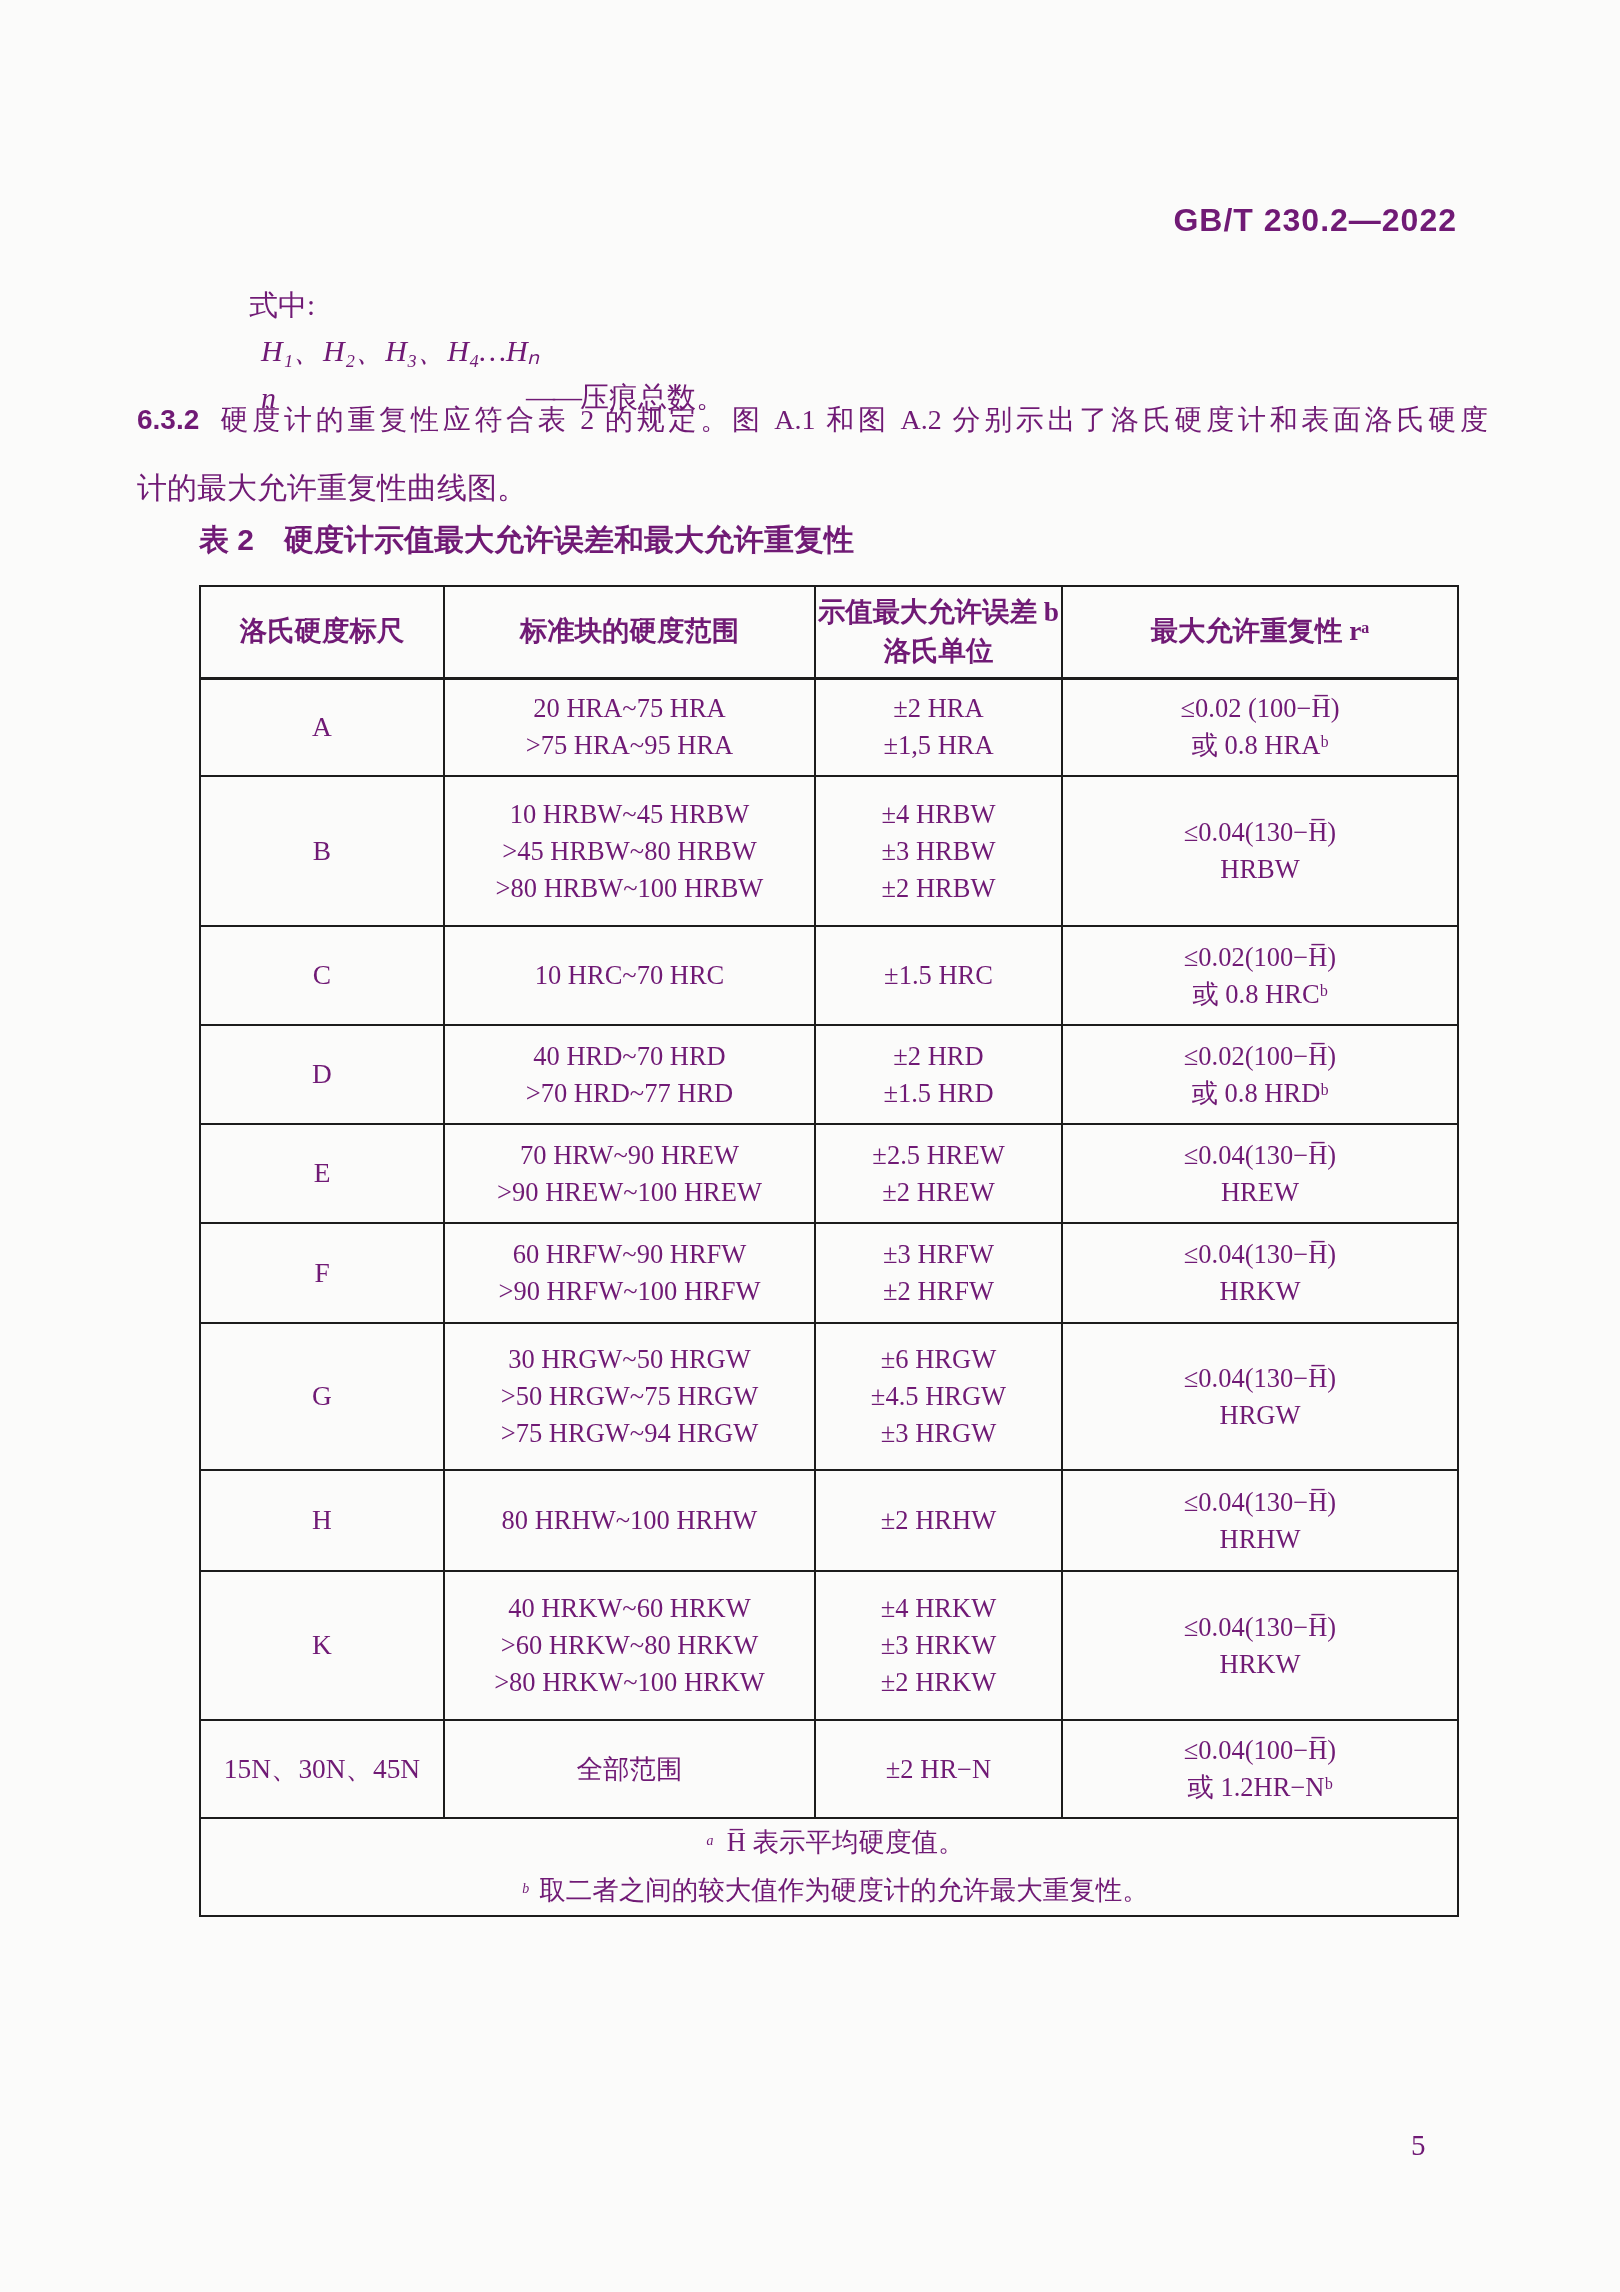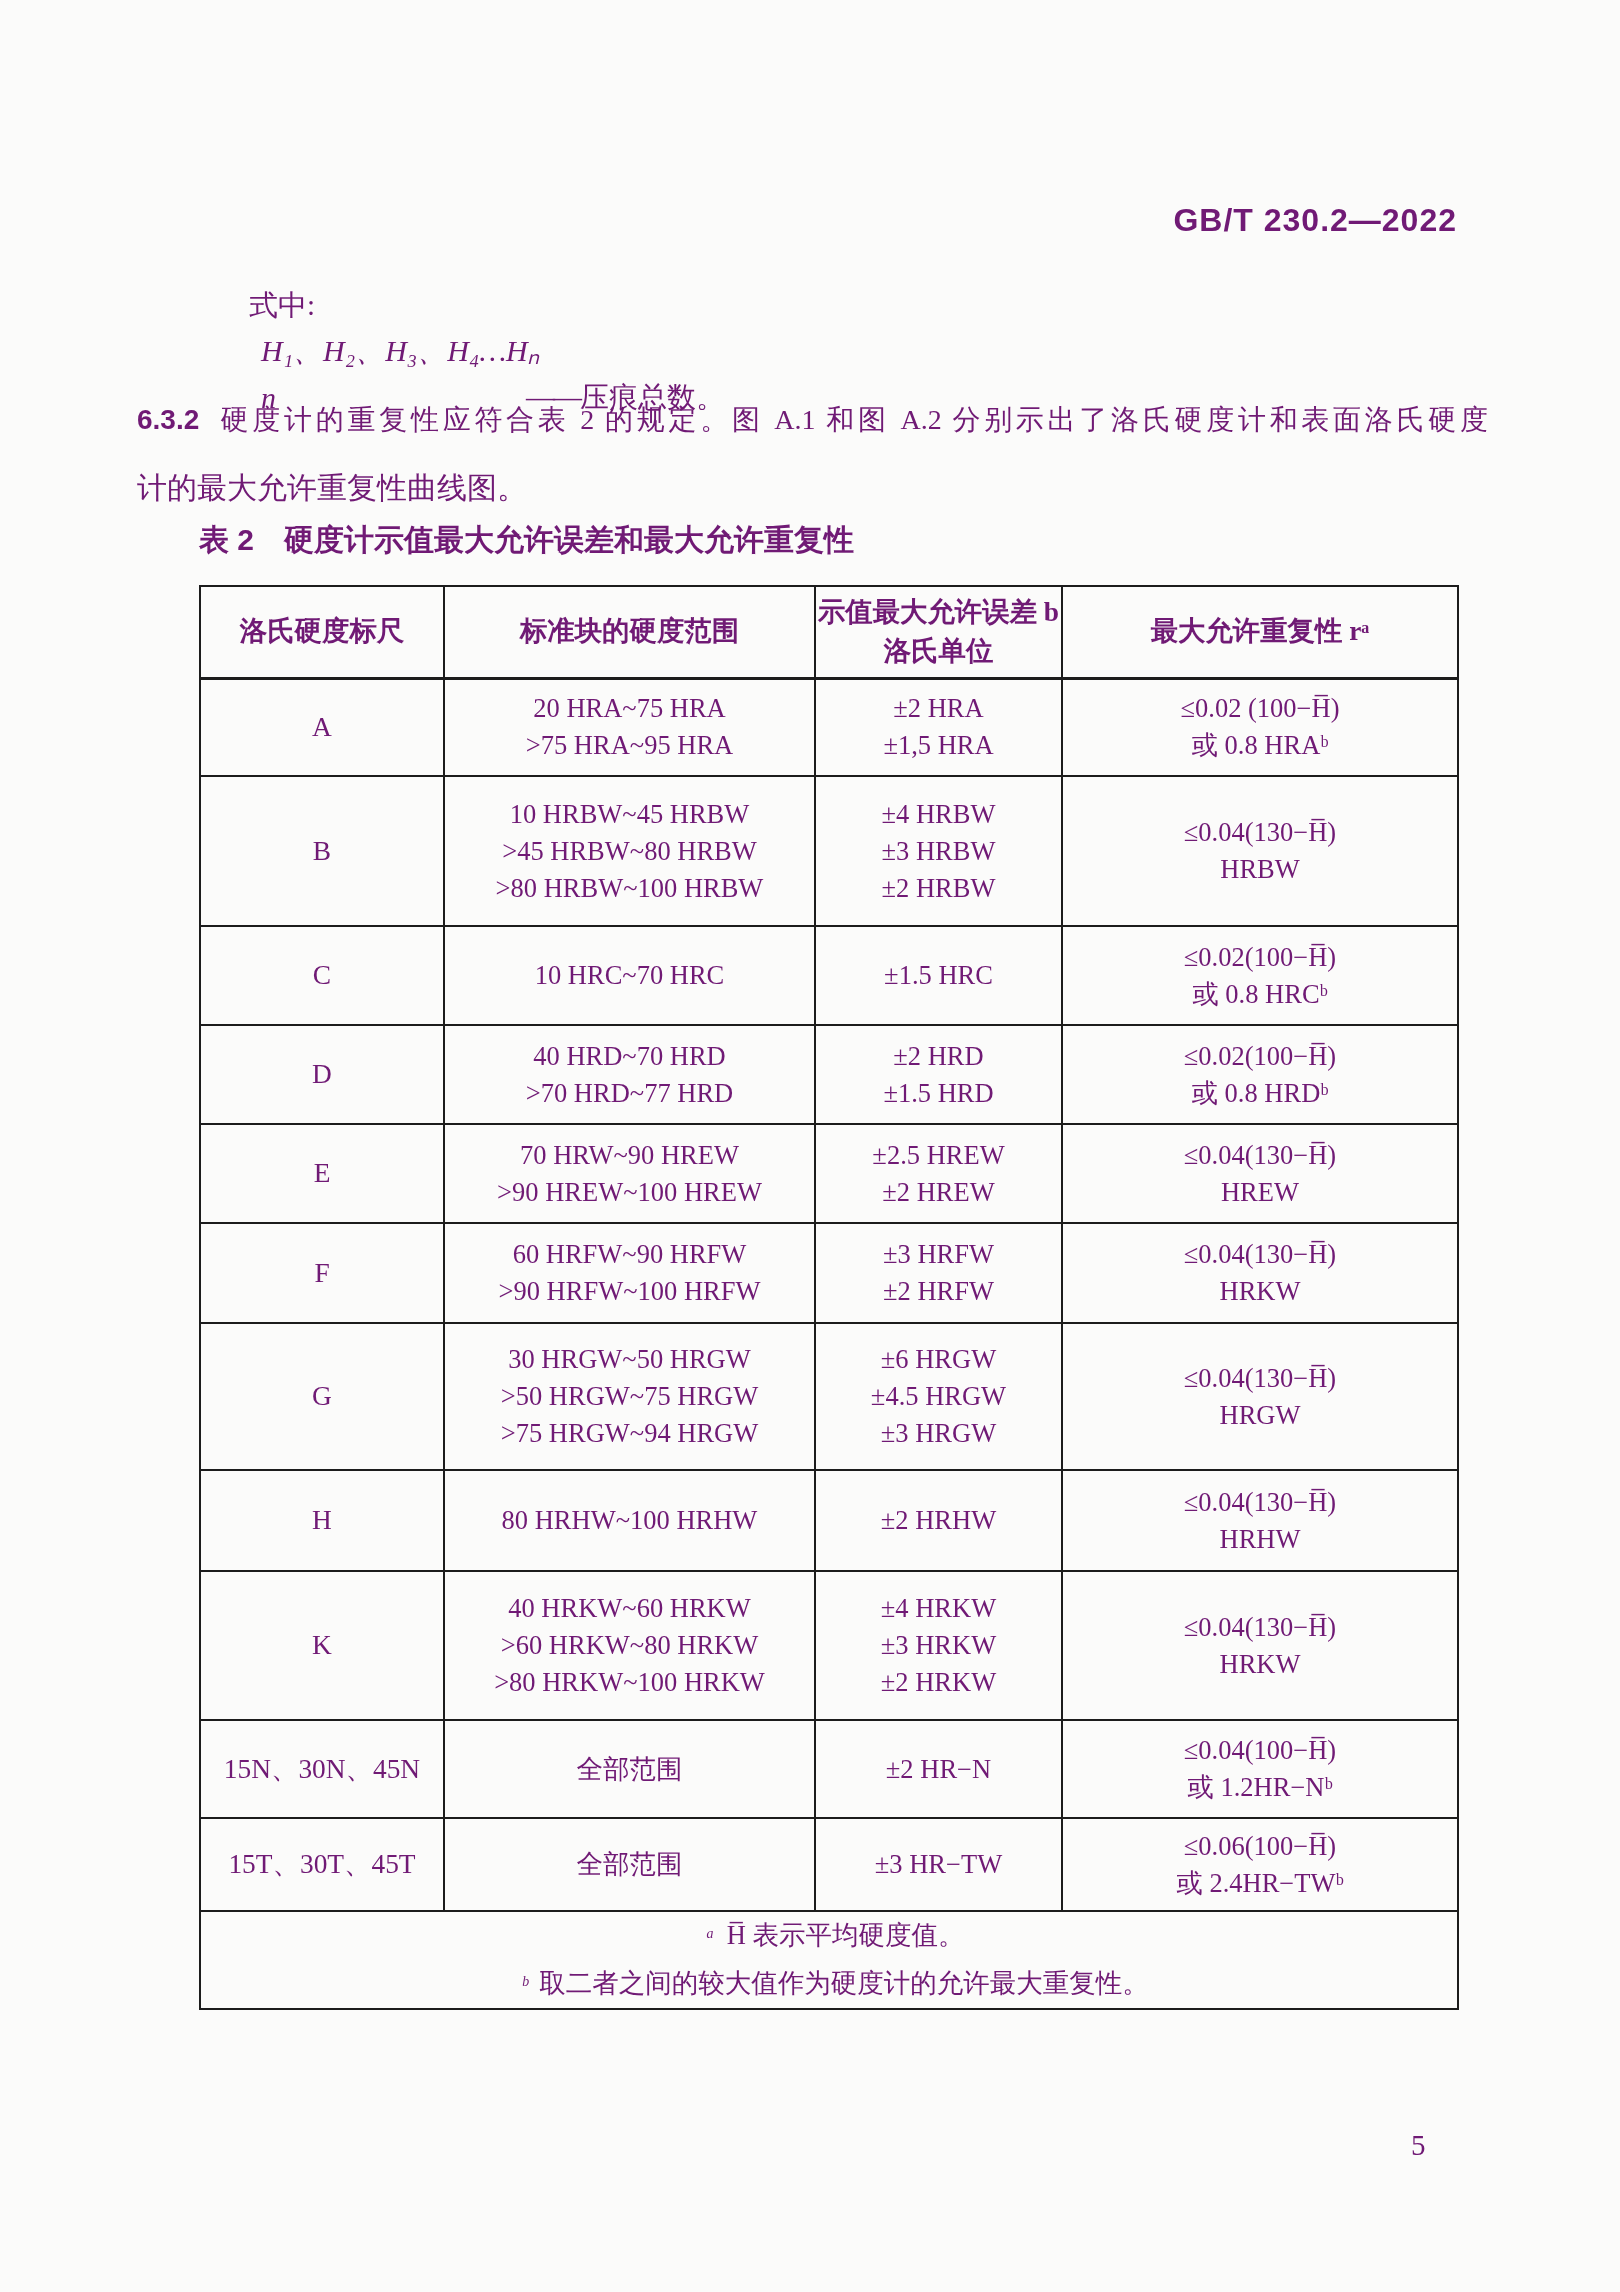--- a/index.html
+++ b/index.html
@@ -291,35 +291,20 @@
             <div class="cl">全部范围</div>
           </td>
           <td class="c-err">
             <div class="cl">±2 HR−N</div>
           </td>
           <td class="c-rep">
             <div class="cl">≤0.04(100−H̅)</div>
             <div class="cl">或 1.2HR−Nᵇ</div>
           </td>
         </tr>
-        <tr style="height: 93px;">
-          <td class="c-scale">
-            <div class="cl">15T、30T、45T</div>
-          </td>
-          <td class="c-range">
-            <div class="cl">全部范围</div>
-          </td>
-          <td class="c-err">
-            <div class="cl">±3 HR−TW</div>
-          </td>
-          <td class="c-rep">
-            <div class="cl">≤0.06(100−H̅)</div>
-            <div class="cl">或 2.4HR−TWᵇ</div>
-          </td>
-        </tr>
         <tr class="fn-row" id="fn-row">
         <td colspan="4">
           <div class="fn-line"><span class="fn-marker">ᵃ</span><span>H̅ 表示平均硬度值。</span></div>
           <div class="fn-line"><span class="fn-marker">ᵇ</span><span>取二者之间的较大值作为硬度计的允许最大重复性。</span></div>
         </td>
       </tr>
     </tbody>
   </table>
 
   <div class="page-number">5</div>

